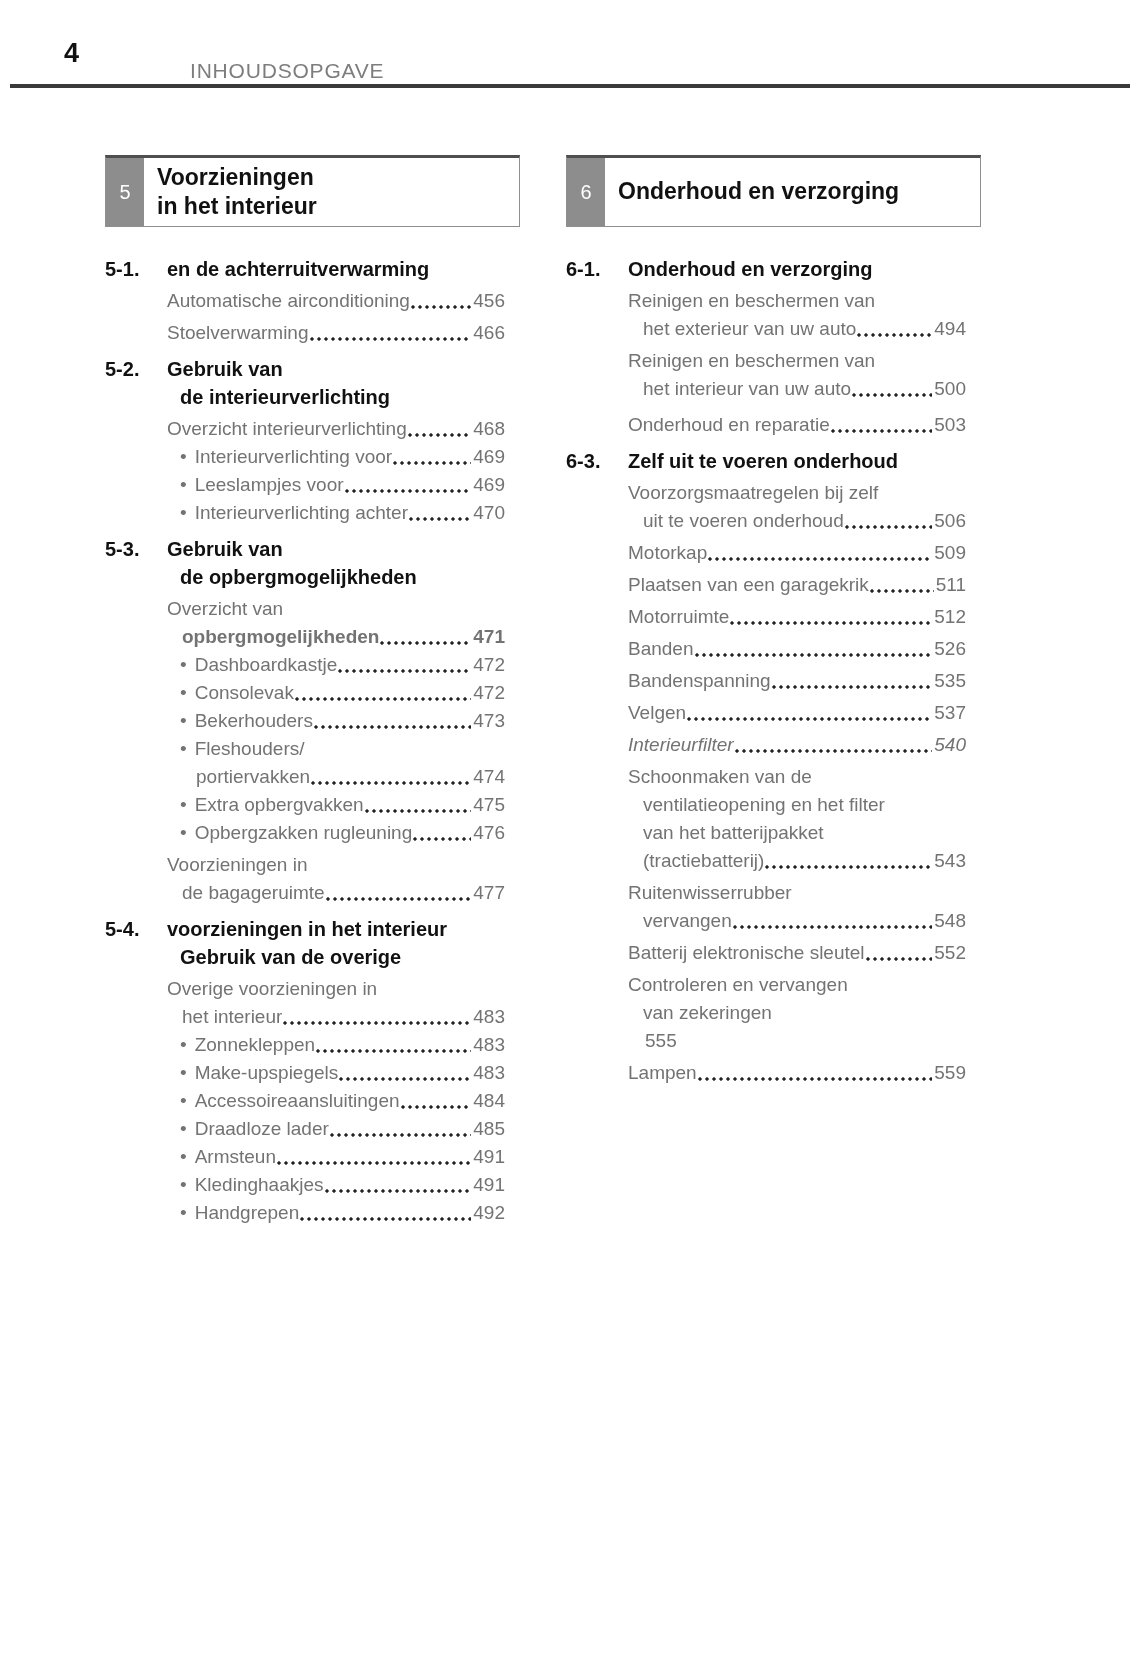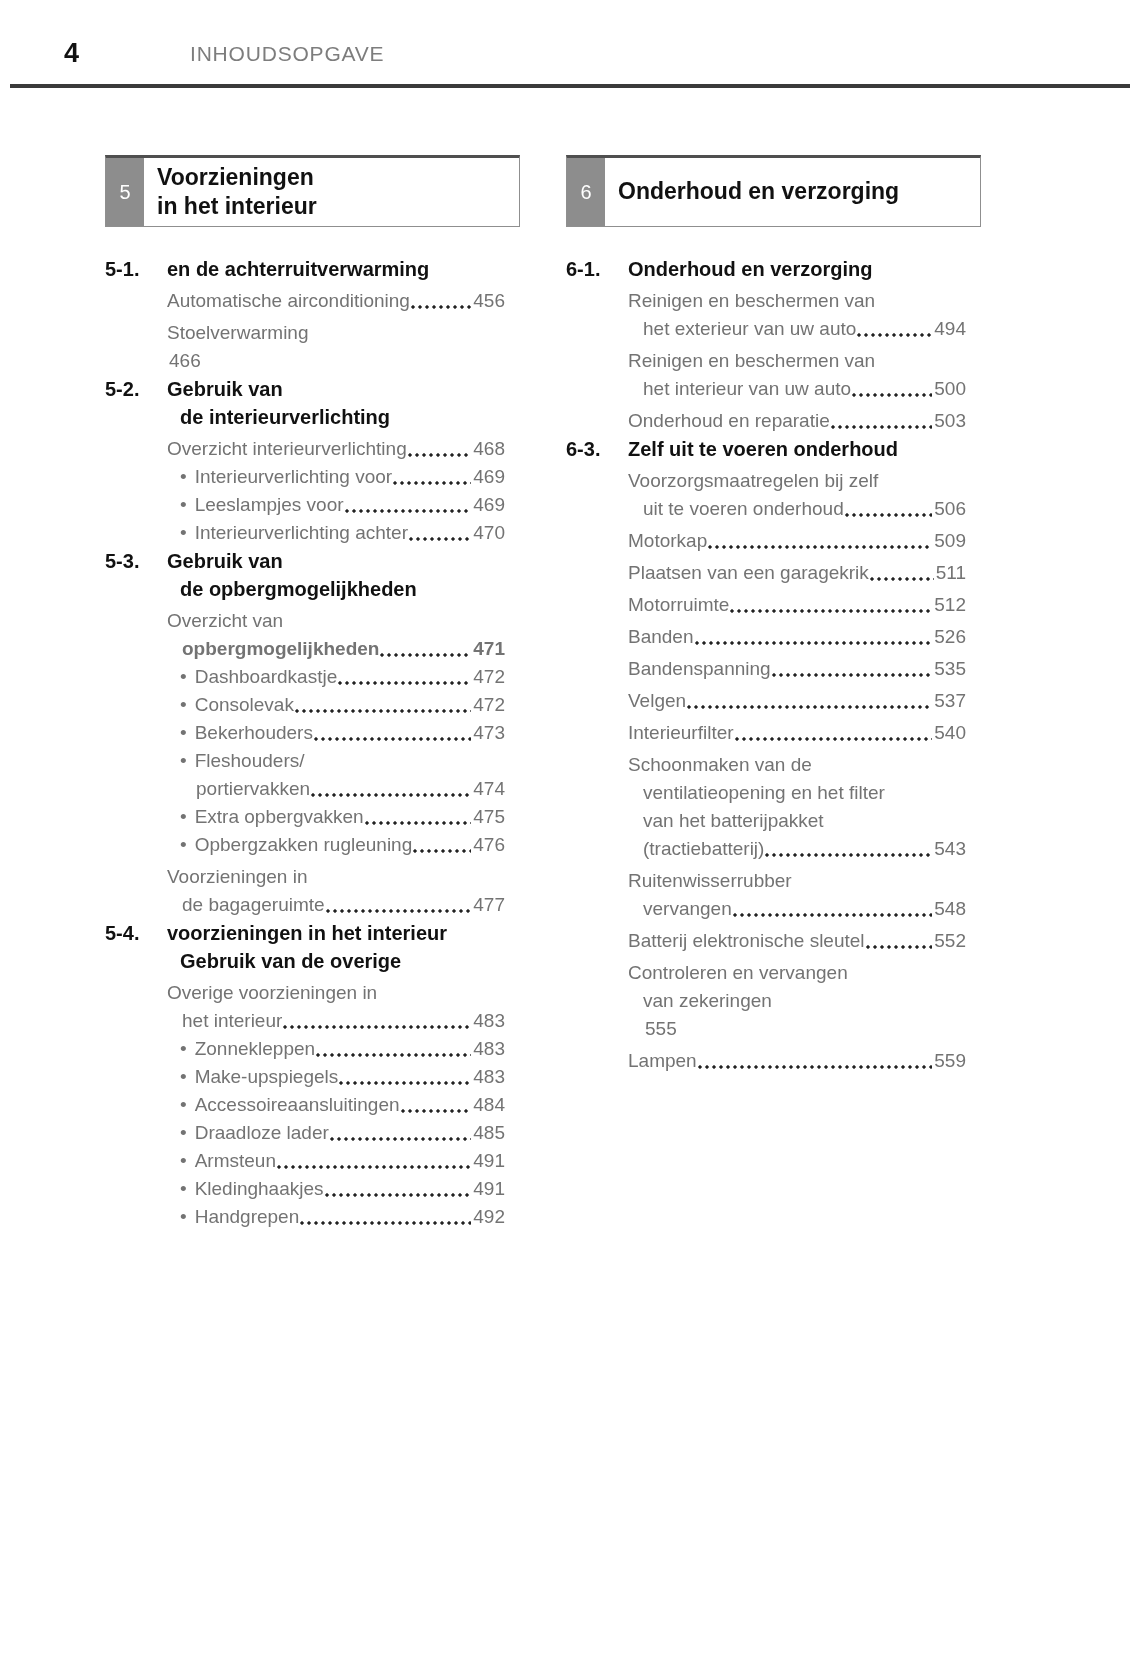--- a/index.html
+++ b/index.html
@@ -14,21 +14,21 @@
   }
   .page { position: absolute; inset: 0; }
 
   
   .page-header { position: absolute; top: 38px; left: 0; width: 100%; height: 40px; }
   .page-num {
     position: absolute; left: 64px; top: 0;
     font-size: 27px; font-weight: bold; color: #111;
   }
   .header-title {
-    position: absolute; left: 190px; top: 4px;
+    position: absolute; left: 190px; top: 21px;
     font-size: 21px; letter-spacing: 0.8px;
     color: var(--header-gray, #7d7d7d);
   }
   .top-rule {
     position: absolute; top: 84px; left: 10px; right: 12px; height: 4px;
     background: var(--rule, #3a3a3a);
   }
 
   
   .content { position: absolute; top: 155px; left: 105px; display: flex; gap: 46px; }
@@ -49,21 +49,21 @@
     display: flex; align-items: center; justify-content: center;
   }
   .chapter-title {
     display: flex; flex-direction: column; justify-content: center;
     padding-left: 13px;
     font-size: 23px; font-weight: bold; line-height: 1.28; color: #111;
   }
 
   
   .sections { width: 400px; margin-top: 28px; }
-  .section + .section { }
+  .section + .section { margin-top: 8px; }
   .section-head { display: flex; font-size: 20px; font-weight: bold; line-height: 28px; color: #111; }
   .section-id { flex: none; width: 62px; }
   .section-title { flex: 1; }
   .section-title .tline + .tline { padding-left: 13px; }
   .section-body { margin-left: 62px; }
 
   
   .entry { font-size: 19px; line-height: 28px; color: #737373; }
   .entry.lvl0 { margin-top: 4px; }
   .entry .line { display: flex; }
@@ -105,21 +105,21 @@
             </div>
             <div class="section-body">
               <div class="entry lvl0">
                 <div class="line" style="padding-left: 0px;">
                   <span class="txt">Automatische airconditioning</span>
                   <span class="leader"></span>
                   <span class="pg">456</span>
                 </div>
               </div>
               <div class="entry lvl0">
-                <div class="line" style="padding-left: 0px; flex-direction: column;">
+                <div class="line" style="padding-left: 0px;">
                   <span class="txt">Stoelverwarming</span>
                   <span class="leader"></span>
                   <span class="pg">466</span>
                 </div>
               </div>
             </div>
           </div>
           <div class="section">
             <div class="section-head">
               <span class="section-id">5-2.</span>
@@ -426,21 +426,21 @@
                 </div>
               </div>
               <div class="entry lvl0">
                 <div class="line" style="padding-left: 0px;">
                   <span class="txt">Velgen</span>
                   <span class="leader"></span>
                   <span class="pg">537</span>
                 </div>
               </div>
               <div class="entry lvl0">
-                <div class="line" style="padding-left: 0px;">
+                <div class="line" style="padding-left: 0px; font-style: italic;">
                   <span class="txt">Interieurfilter</span>
                   <span class="leader"></span>
                   <span class="pg">540</span>
                 </div>
               </div>
               <div class="entry lvl0">
                 <div class="line" style="padding-left: 0px;">
                   <span class="txt">Schoonmaken van de</span>
                 </div>
                 <div class="line" style="padding-left: 15px;">

